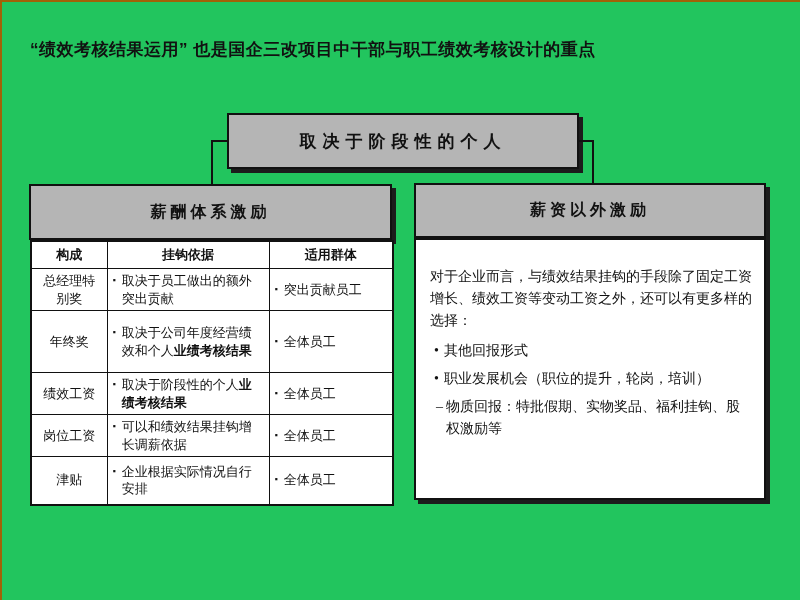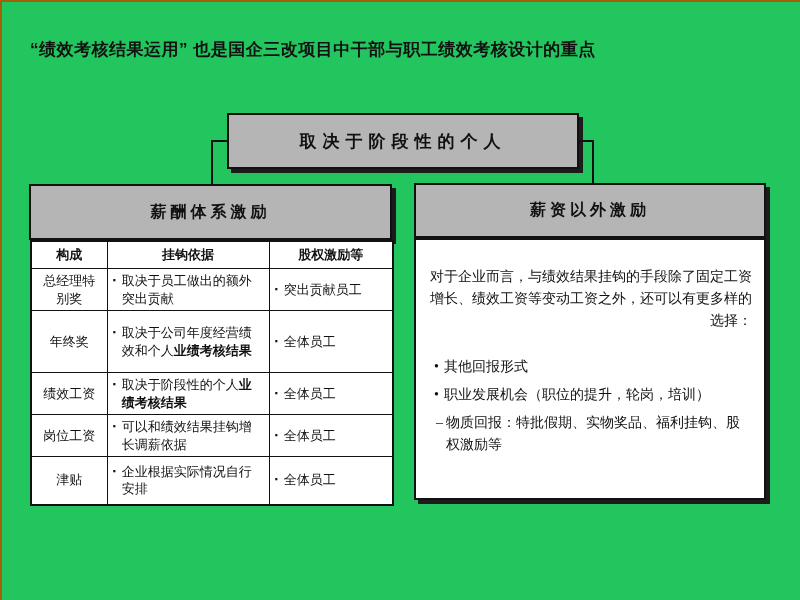--- a/index.html
+++ b/index.html
@@ -66,21 +66,21 @@
   
   .rightbody{
     position:absolute;left:412px;top:236px;width:352px;height:262px;
     box-sizing:border-box;background:#fff;
     border:2px solid #111;box-shadow:4px 4px 0 #1c1c1c;
     font-family:"Liberation Serif","DejaVu Serif",serif;
     font-size:14px;line-height:22px;color:#111;
     padding:26px 12px 0 14px;
   }
   .rightbody p{margin:0;}
-  .rightbody .intro{margin-bottom:24px;text-align:right;}
+  .rightbody .intro{margin-bottom:8px;}
   .rightbody .bullet{margin:6px 0 0 4px;}
   .rightbody .dash{margin:6px 0 0 6px;text-indent:-10px;padding-left:10px;}
   .rightbody .mark{display:inline-block;width:10px;text-indent:0;}
   
   .caption{
     position:absolute;left:35px;top:541px;
     font-family:"Liberation Serif","DejaVu Serif",serif;
     font-size:12px;font-weight:bold;letter-spacing:1px;color:#111;
   }
 </style>
@@ -110,21 +110,21 @@
   <table class="pay-table">
     <colgroup>
         <col class="c1">
         <col class="c2">
         <col class="c3">
       </colgroup>
     <thead>
       <tr>
         <th>构成</th>
         <th>挂钩依据</th>
-        <th>股权激励等</th>
+        <th>适用群体</th>
       </tr>
     </thead>
     <tbody>
       <tr class="r1">
         <td class="c1">总经理特别奖</td>
         <td>
           <div class="cellflex">
               <span class="blt">▪</span>
               <span class="txt"><span>取决于员工做出的额外突出贡献</span><b></b></span>
             </div>

